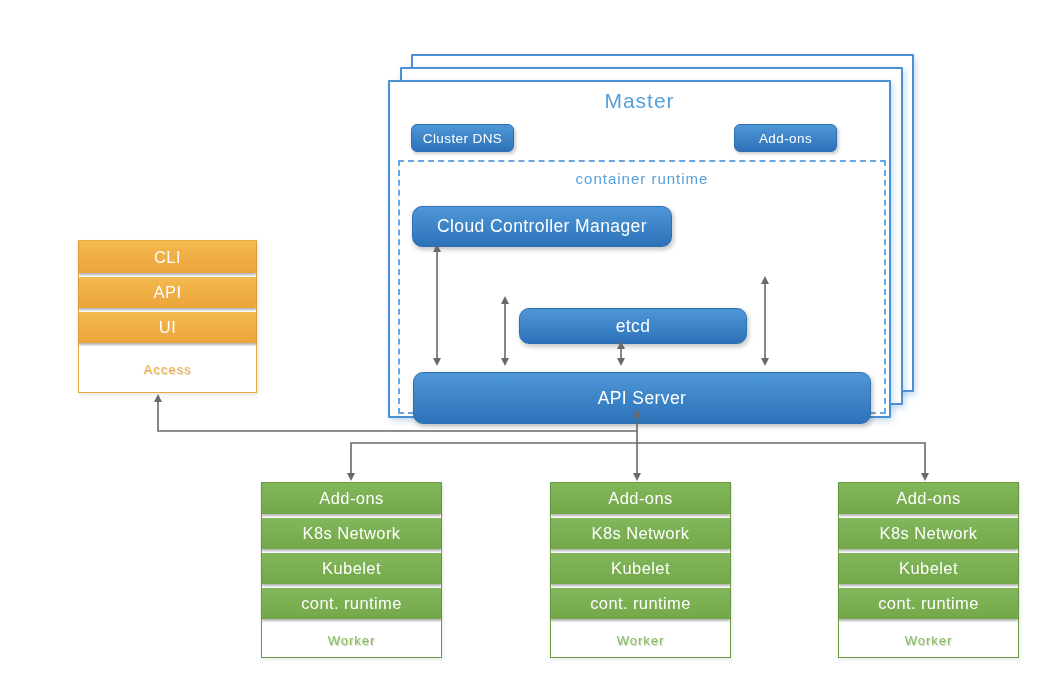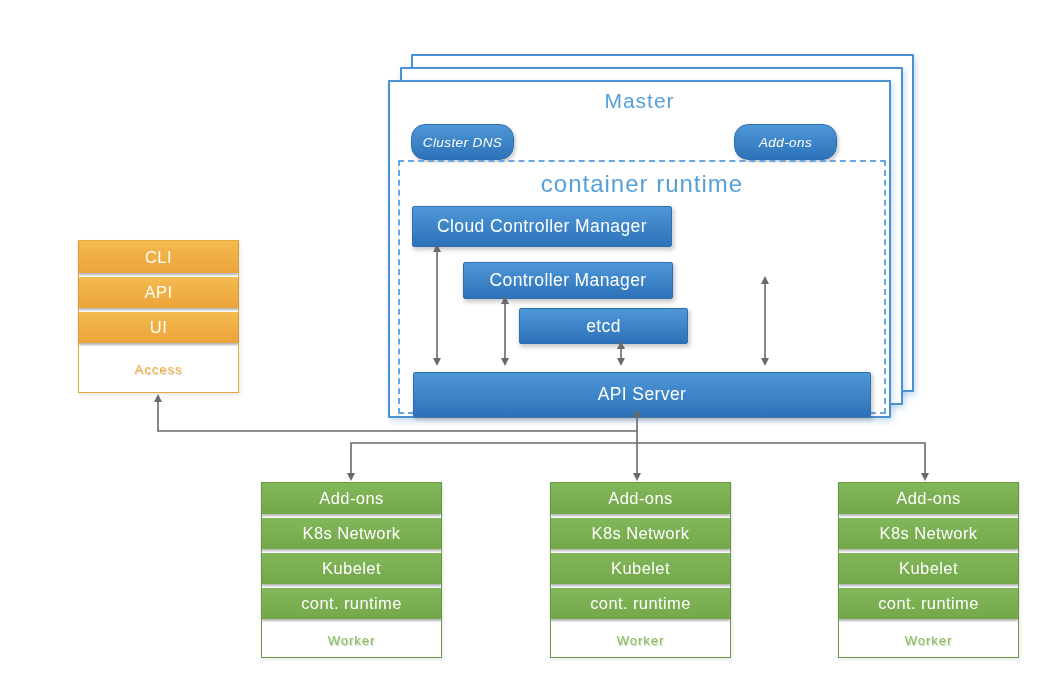--- a/index.html
+++ b/index.html
@@ -21,52 +21,51 @@
     box-shadow:2px 3px 6px rgba(91,155,213,.35); border-radius:1px;
   }
   .sheet.back{left:411px; top:54px;}
   .sheet.mid{left:400px; top:67px;}
   .sheet.front{left:388px; top:80px;padding-left:48px;}
   .master-title{
     position:absolute; left:0; top:7px; width:100%; text-align:center;
     color:var(--light-blue-text); font-size:21px; letter-spacing:1px;
   }
   .badge{
-    position:absolute; height:36px; width:103px;
+    position:absolute; height:28px; width:103px;
     background:linear-gradient(180deg,var(--blue-top),var(--blue-bottom));
-    border:1px solid var(--blue-border); border-radius:14px; box-sizing:border-box;
+    border:1px solid var(--blue-border); border-radius:6px; box-sizing:border-box;
     color:#fff; font-size:13.5px; display:flex; align-items:center; justify-content:center;
     box-shadow:1.5px 2px 3px rgba(60,60,60,.25);
-    font-style:italic;
   }
   .badge.dns{left:21px; top:42px;}
   .badge.addons{left:344px; top:42px;}
   .cr{
     position:absolute; left:8px; top:78px; width:488px; height:254px;
     border:2px dashed var(--dashed-border); box-sizing:border-box; border-radius:1px;
   }
   .cr-title{
     position:absolute; left:0; top:8px; width:100%; text-align:center;
-    color:var(--light-blue-text); font-size:24px; letter-spacing:1px;
+    color:var(--light-blue-text); font-size:15px; letter-spacing:1px;
   }
   .comp{
     position:absolute;
     background:linear-gradient(180deg,var(--blue-top),var(--blue-bottom));
-    border:1px solid var(--blue-border); border-radius:2px; box-sizing:border-box;
+    border:1px solid var(--blue-border); border-radius:10px; box-sizing:border-box;
     color:#fff; font-size:17.5px; display:flex; align-items:center; justify-content:center;
     box-shadow:1.5px 2.5px 4px rgba(60,60,60,.28);
   }
   .comp.ccm{left:12px; top:44px; width:260px; height:41px;}
   .comp.cm{left:63px; top:100px; width:210px; height:37px;}
   .comp.sched{left:297px; top:80px; width:145px; height:37px;}
-  .comp.etcd{left:119px; top:146px; width:169px; height:36px;}
-  .comp.api{left:13px; top:210px; width:458px; height:45px;}
+  .comp.etcd{left:119px; top:146px; width:228px; height:36px;}
+  .comp.api{left:13px; top:210px; width:458px; height:52px;}
   
   .access{
-    position:absolute; left:78px; top:240px; width:161px; height:153px;
+    position:absolute; left:78px; top:240px; width:179px; height:153px;
     border:1px solid var(--orange-border); box-sizing:border-box; background:#fff;
     display:flex; flex-direction:column; box-shadow:1px 2px 4px rgba(120,120,120,.18);
   }
   .bar{
     color:#fff; display:flex; align-items:center; justify-content:center;
     box-shadow:0 2px 2px rgba(90,90,90,.45); position:relative; z-index:1;
   }
   .bar.orange{background:linear-gradient(180deg,var(--orange-top),var(--orange-bottom)); height:31px; margin-bottom:4px; font-size:16.5px;}
   .bar.orange:first-child{height:32px;}
   .panel-label{
@@ -94,21 +93,20 @@
   <div class="sheet mid"></div>
 
   <div class="sheet front">
     <div class="master-title">Master</div>
     <div class="badge dns">Cluster DNS</div>
     <div class="badge addons">Add-ons</div>
 
     <div class="cr">
       <div class="cr-title">container runtime</div>
       <div class="comp ccm">Cloud Controller Manager</div>
-      <div class="comp cm">Controller Manager</div>
       <div class="comp etcd">etcd</div>
       <div class="comp api">API Server</div>
     </div>
   </div>
 
   <div class="access">
     <div class="bar orange">CLI</div>
     <div class="bar orange">API</div>
     <div class="bar orange">UI</div>
     <div class="panel-label">Access</div>

